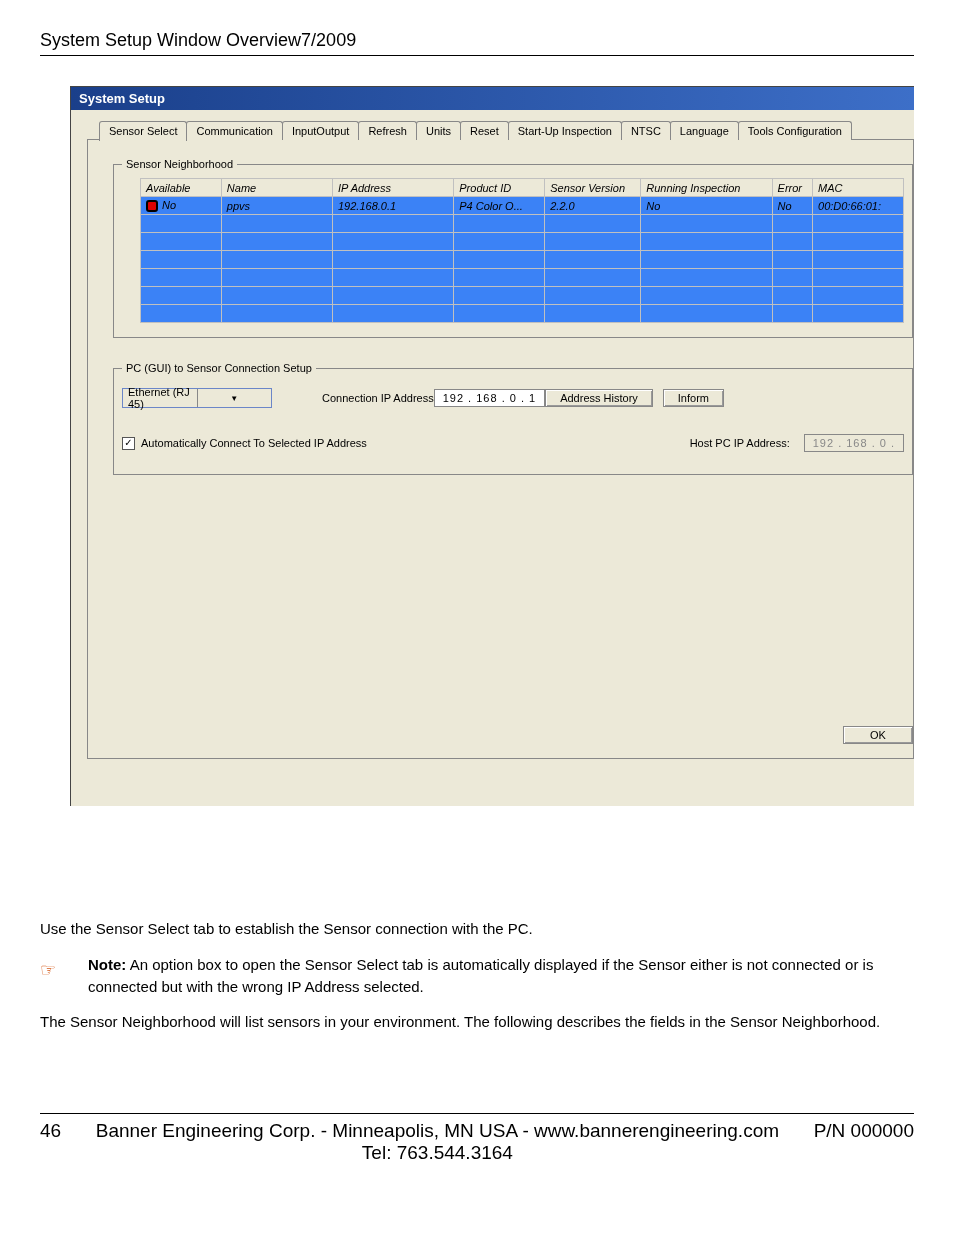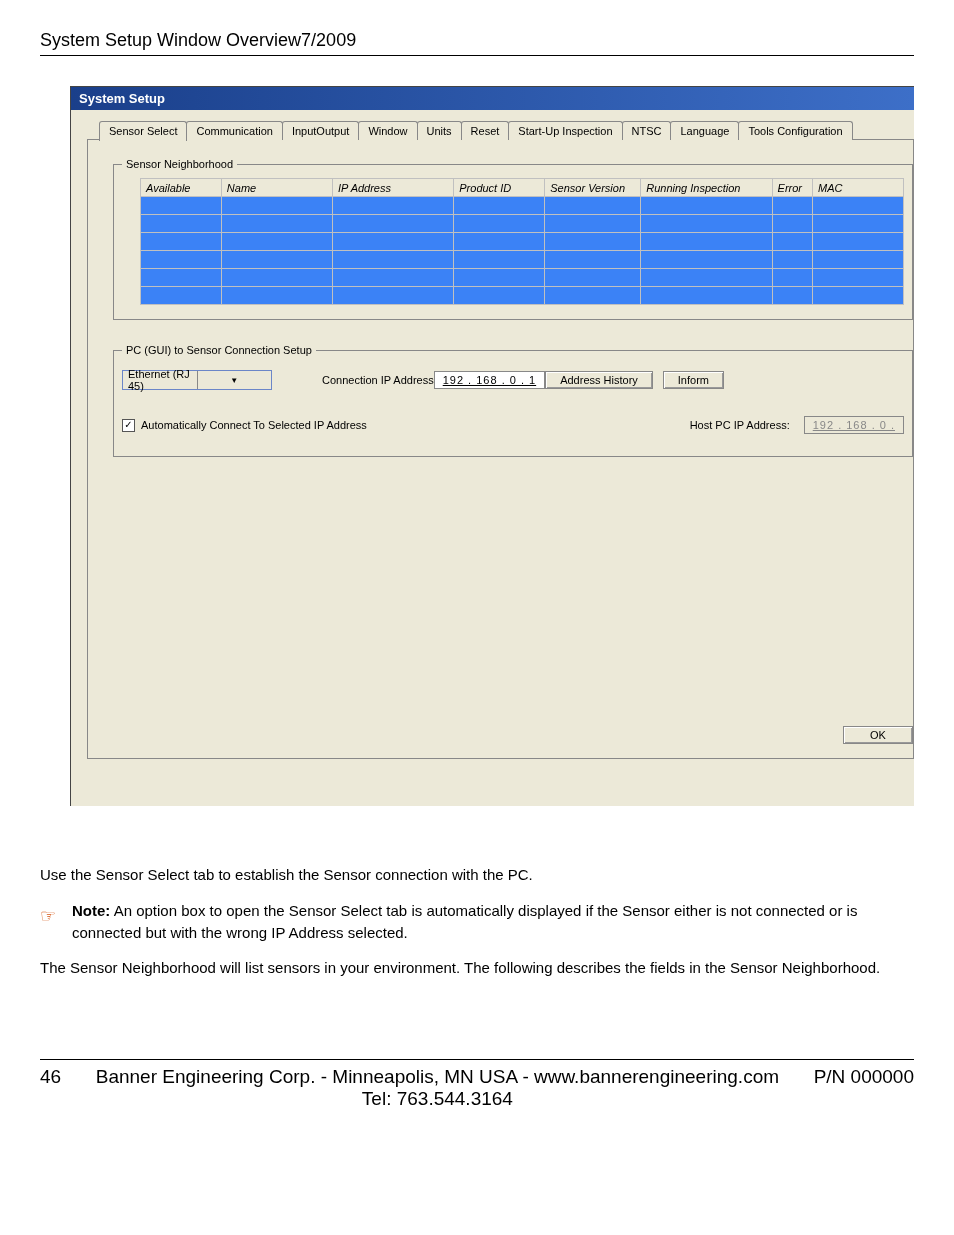--- a/index.html
+++ b/index.html
@@ -148,41 +148,40 @@
     border-left: 1px solid #888;
     display: flex; align-items: center; justify-content: center;
     font-size: 8px;
   }
   .ip-box {
     border: 1px solid #888;
     background: #fff;
     padding: 2px 8px;
     font-family: Tahoma, sans-serif;
     letter-spacing: 1px;
-    text-decoration: underline;
   }
   .ip-box.disabled { background: #ece9d8; color: #888; }
   .checkbox-row { margin-top: 26px; display: flex; align-items: center; gap: 6px; }
   .check {
     width: 13px; height: 13px;
     border: 1px solid #555;
     background: #fff;
     display: inline-flex;
     align-items: center; justify-content: center;
     font-size: 10px;
     line-height: 1;
   }
   .ok-row {
     position: absolute;
     bottom: 14px;
     right: 0;
   }
-  .body-text { margin-top: 58px; font-size: 15px; line-height: 1.45; }
+  .body-text { margin-top: 112px; font-size: 15px; line-height: 1.45; }
   .body-text p { margin: 10px 0; }
-  .note-row { display: flex; align-items: flex-start; gap: 10px; margin: 14px 0; }
+  .note-row { display: flex; align-items: flex-start; gap: 26px; margin: 14px 0; }
   .note-icon {
     width: 22px; height: 16px;
     position: relative;
     flex-shrink: 0;
     margin-top: 3px;
   }
   .note-icon::before {
     content: "☞";
     color: #d55a1a;
     font-size: 18px;
@@ -209,21 +208,21 @@
     <span>7/2009</span>
   </div>
 
   <div class="screenshot-wrap">
     <div class="win-title">System Setup</div>
     <div class="win-body">
       <div class="tabstrip">
         <div class="tab active">Sensor Select</div>
         <div class="tab">Communication</div>
         <div class="tab">InputOutput</div>
-        <div class="tab">Window</div>
+        <div class="tab">Refresh</div>
         <div class="tab">Units</div>
         <div class="tab">Reset</div>
         <div class="tab">Start-Up Inspection</div>
         <div class="tab">NTSC</div>
         <div class="tab">Language</div>
         <div class="tab">Tools Configuration</div>
       </div>
 
       <div class="tab-panel">
 
@@ -247,20 +246,30 @@
               <th>Available</th>
               <th>Name</th>
               <th>IP Address</th>
               <th>Product ID</th>
               <th>Sensor Version</th>
               <th>Running Inspection</th>
               <th>Error</th>
               <th>MAC</th>
             </tr>
             <tr>
+              <td><span class="avail-icon"></span><span>No</span></td>
+              <td>ppvs</td>
+              <td>192.168.0.1</td>
+              <td>P4 Color O...</td>
+              <td>2.2.0</td>
+              <td>No</td>
+              <td>No</td>
+              <td>00:D0:66:01:</td>
+            </tr>
+            <tr>
                     <td></td>
                     <td></td>
                     <td></td>
                     <td></td>
                     <td></td>
                     <td></td>
                     <td></td>
                     <td></td>
                   </tr>
             <tr>

